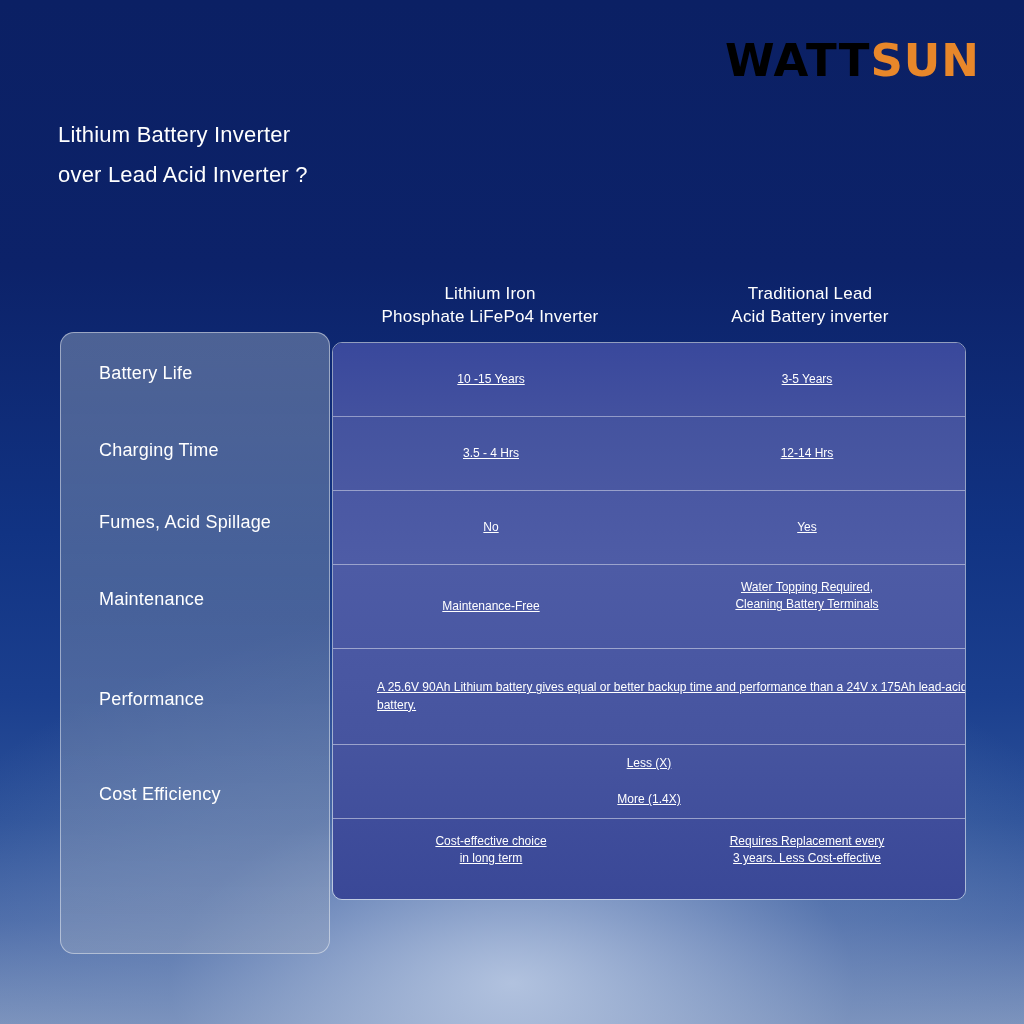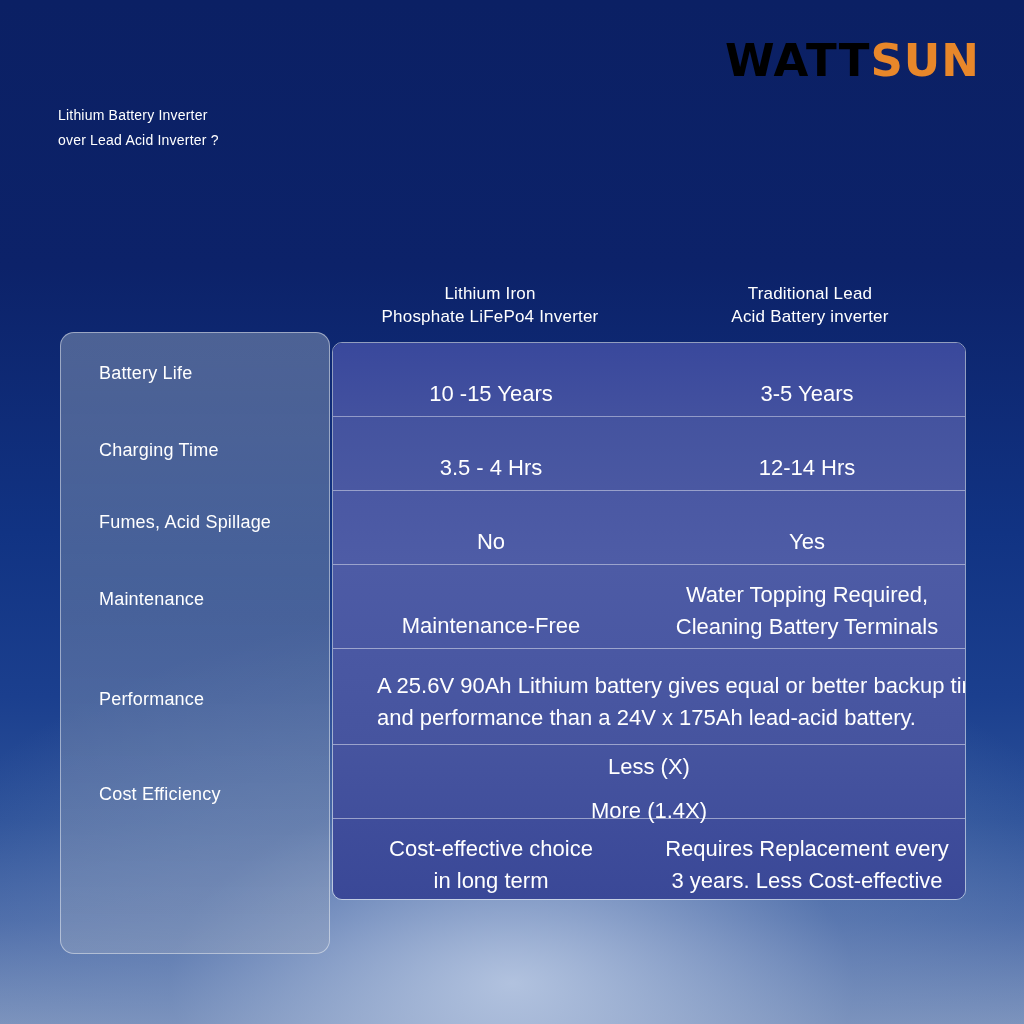--- a/index.html
+++ b/index.html
@@ -43,21 +43,22 @@
     color: #ffffff;
   }
   .headline h1 {
     margin: 0;
     font-size: 35px;
     font-weight: bold;
     letter-spacing: 0.5px;
     font-family: "DejaVu Sans", sans-serif;
   }
   .headline .sub {
-    font-size: 14px;
+    margin-top: 12px;
+    font-size: 22px;
     line-height: 1.8;
     font-weight: normal;
     letter-spacing: 0.2px;
   }
 
   
   .col-heads {
     position: absolute;
     left: 330px;
     top: 283px;
@@ -117,28 +118,29 @@
   }
   .trow {
     display: flex;
     border-bottom: 1px solid rgba(255,255,255,0.45);
     box-sizing: border-box;
   }
   .trow:last-child { border-bottom: none; }
   .tcell {
     flex: 1;
     color: #ffffff;
-    font-size: 22px;
+    font-size: 12px;
     line-height: 1.45;
     display: flex;
-    align-items: flex-end;
+    align-items: center;
     justify-content: center;
     text-align: center;
     padding: 6px 10px;
     box-sizing: border-box;
+    text-decoration: underline;
   }
   .trow.wide .tcell {
     flex: 0 0 100%;
     text-align: left;
     justify-content: flex-start;
     padding: 10px 1px;
     margin-left: 43px;
   }
 
   

